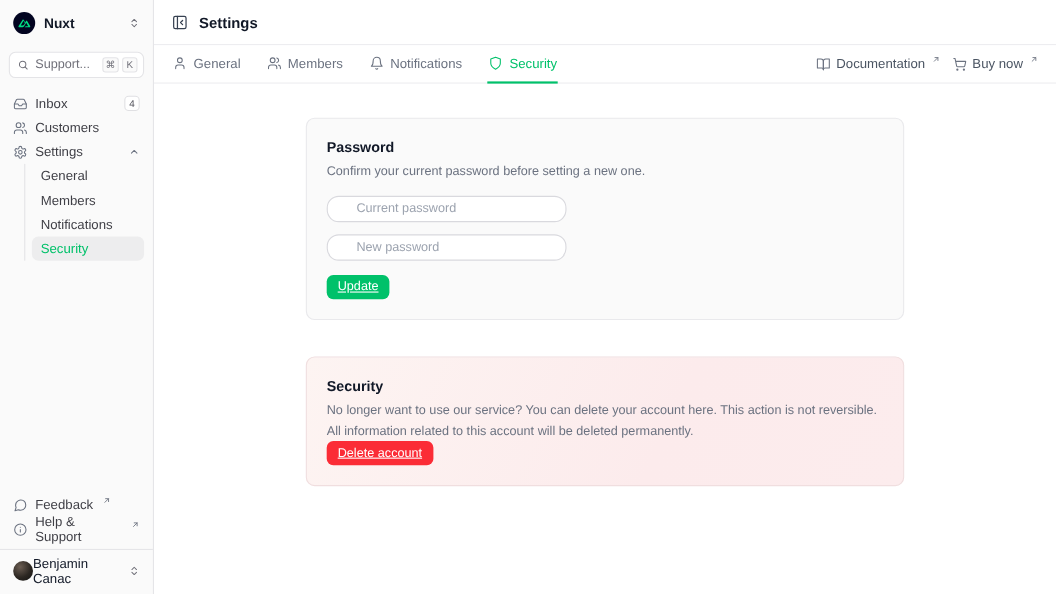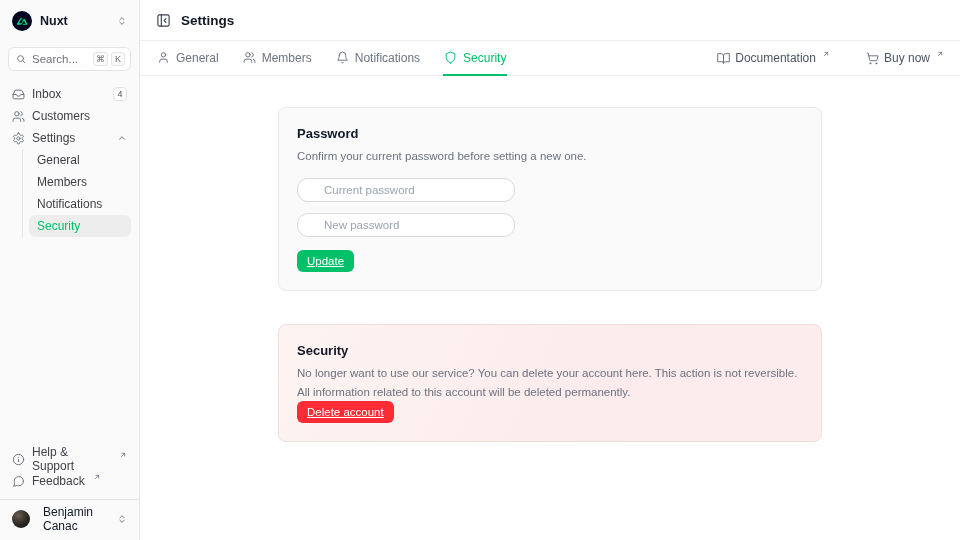--- a/index.html
+++ b/index.html
@@ -35,36 +35,36 @@
   .nav-item .ic{color:#6b7280;}
   .badge{margin-left:auto;display:flex;align-items:center;justify-content:center;min-width:14px;height:14px;
          border:1px solid #e0e0e3;border-radius:4px;background:#fff;color:#52525b;font-size:9px;padding:0 2px;}
   .chev-up{margin-left:auto;color:#71717a;display:flex;}
   .submenu{margin-left:14px;border-left:1px solid #e4e4e7;padding-left:6px;display:flex;flex-direction:column;}
   .sub-item{display:flex;align-items:center;height:22px;padding:0 8px;border-radius:6px;color:#3f3f46;cursor:pointer;}
   .sub-item.active{background:#ededee;color:var(--primary);}
   .spacer{flex:1;}
   .ext{color:#9ca3af;display:inline-flex;position:relative;top:-4px;margin-left:1px;}
   .sidebar-divider{border-top:1px solid var(--border);margin:7px -8px 6px;}
-  .user-row{display:flex;align-items:center;gap:13px;height:26px;padding:0 4px;border-radius:6px;cursor:pointer;}
+  .user-row{display:flex;align-items:center;gap:0;height:26px;padding:0 4px;border-radius:6px;cursor:pointer;}
   .avatar{width:18px;height:18px;border-radius:50%;flex:0 0 auto;
           background:radial-gradient(circle at 35% 30%,#6b5d52 0%,#2c2722 55%,#121212 100%);}
   .user-name{font-size:12px;font-weight:500;color:#111827;}
 
   
   .main{flex:1;display:flex;flex-direction:column;background:#fff;min-width:0;}
   .topbar{height:41px;border-bottom:1px solid #ededf0;display:flex;align-items:center;gap:10px;padding:0 16px;}
   .topbar .toggle{display:flex;color:#374151;cursor:pointer;}
   .page-title{font-size:13.5px;font-weight:600;color:#111827;}
   .tabbar{height:35px;border-bottom:1px solid #ededf0;display:flex;align-items:stretch;padding:0 16px;}
   .tabs{display:flex;gap:22px;}
   .tab{display:flex;align-items:center;gap:6px;color:#6b7280;cursor:pointer;border-bottom:2px solid transparent;
        margin-bottom:-1px;padding:0 1px;}
   .tab.active{color:var(--primary);border-bottom-color:var(--primary);}
-  .hlinks{margin-left:auto;display:flex;gap:36px;align-items:center;}
+  .hlinks{margin-left:auto;display:flex;gap:11px;align-items:center;}
   .hlink{display:flex;align-items:center;gap:5px;color:#4b5563;cursor:pointer;}
   .hlink .ic{color:#6b7280;}
 
   .content{flex:1;overflow:auto;padding-top:31px;}
   .card{width:544px;margin:0 auto;border-radius:8px;padding:18px;}
   .card h2{font-size:13px;font-weight:600;color:#111827;margin-bottom:6px;}
   .card .desc{font-size:11.5px;color:#6b7280;line-height:1.6;}
   .card-password{background:#fafafa;border:1px solid #e9e9ec;}
   .card-password .desc{margin-bottom:13px;}
   .field{display:block;width:218px;height:24px;border:1px solid #d9d9de;border-radius:11px;background:#fff;
@@ -106,21 +106,21 @@
       </span>
     </div>
 
     <div class="searchbox">
       <span style="display:flex;color:#71717a;">
         <svg class="ic ic-sm" viewBox="0 0 24 24" fill="none" stroke="currentColor" stroke-width="2.2" stroke-linecap="round">
             <circle cx="11" cy="11" r="7"></circle>
             <path d="m21 21-4.3-4.3"></path>
           </svg>
       </span>
-      <span class="ph">Search...</span>
+      <span class="ph">Support...</span>
       <span class="kbds">
         <kbd>⌘</kbd>
         <kbd>K</kbd>
       </span>
     </div>
 
     <nav>
       <div class="nav-item">
         <svg class="ic" viewBox="0 0 24 24" fill="none" stroke="currentColor" stroke-width="1.8" stroke-linecap="round" stroke-linejoin="round">
             <polyline points="22 12 16 12 14 15 10 15 8 12 2 12"></polyline>
@@ -161,46 +161,46 @@
           <span>Notifications</span>
         </div>
         <div class="sub-item active">
           <span>Security</span>
         </div>
       </div>
     </nav>
 
     <div class="spacer"></div>
 
+    <div class="nav-item">
+      <svg class="ic" viewBox="0 0 24 24" fill="none" stroke="currentColor" stroke-width="1.8" stroke-linecap="round" stroke-linejoin="round">
+          <path d="M21 11.5a8.38 8.38 0 0 1-.9 3.8 8.5 8.5 0 0 1-7.6 4.7 8.38 8.38 0 0 1-3.8-.9L3 21l1.9-5.7a8.38 8.38 0 0 1-.9-3.8 8.5 8.5 0 0 1 4.7-7.6 8.38 8.38 0 0 1 3.8-.9h.5a8.48 8.48 0 0 1 8 8z"></path>
+        </svg>
+      <span>Feedback</span>
+      <span class="ext">
+        <svg class="ic ic-xs" viewBox="0 0 24 24" fill="none" stroke="currentColor" stroke-width="2.4" stroke-linecap="round" stroke-linejoin="round">
+            <path d="M7 17 17 7"></path>
+            <path d="M9 7h8v8"></path>
+          </svg>
+      </span>
+    </div>
     <div class="nav-item">
       <svg class="ic" viewBox="0 0 24 24" fill="none" stroke="currentColor" stroke-width="1.8" stroke-linecap="round" stroke-linejoin="round">
           <circle cx="12" cy="12" r="9.5"></circle>
           <path d="M12 16v-4"></path>
           <path d="M12 8h.01"></path>
         </svg>
       <span>Help &amp; Support</span>
       <span class="ext">
         <svg class="ic ic-xs" viewBox="0 0 24 24" fill="none" stroke="currentColor" stroke-width="2.4" stroke-linecap="round" stroke-linejoin="round">
             <path d="M7 17 17 7"></path>
             <path d="M9 7h8v8"></path>
           </svg>
       </span>
     </div>
-    <div class="nav-item">
-      <svg class="ic" viewBox="0 0 24 24" fill="none" stroke="currentColor" stroke-width="1.8" stroke-linecap="round" stroke-linejoin="round">
-          <path d="M21 11.5a8.38 8.38 0 0 1-.9 3.8 8.5 8.5 0 0 1-7.6 4.7 8.38 8.38 0 0 1-3.8-.9L3 21l1.9-5.7a8.38 8.38 0 0 1-.9-3.8 8.5 8.5 0 0 1 4.7-7.6 8.38 8.38 0 0 1 3.8-.9h.5a8.48 8.48 0 0 1 8 8z"></path>
-        </svg>
-      <span>Feedback</span>
-      <span class="ext">
-        <svg class="ic ic-xs" viewBox="0 0 24 24" fill="none" stroke="currentColor" stroke-width="2.4" stroke-linecap="round" stroke-linejoin="round">
-            <path d="M7 17 17 7"></path>
-            <path d="M9 7h8v8"></path>
-          </svg>
-      </span>
-    </div>
 
     <div class="sidebar-divider"></div>
 
     <div class="user-row">
       <span class="avatar"></span>
       <span class="user-name">Benjamin Canac</span>
       <span class="sel-icon">
         <svg class="ic ic-sm" viewBox="0 0 24 24" fill="none" stroke="currentColor" stroke-width="2.2" stroke-linecap="round" stroke-linejoin="round">
             <path d="m7 15 5 5 5-5"></path>
             <path d="m7 9 5-5 5 5"></path>

